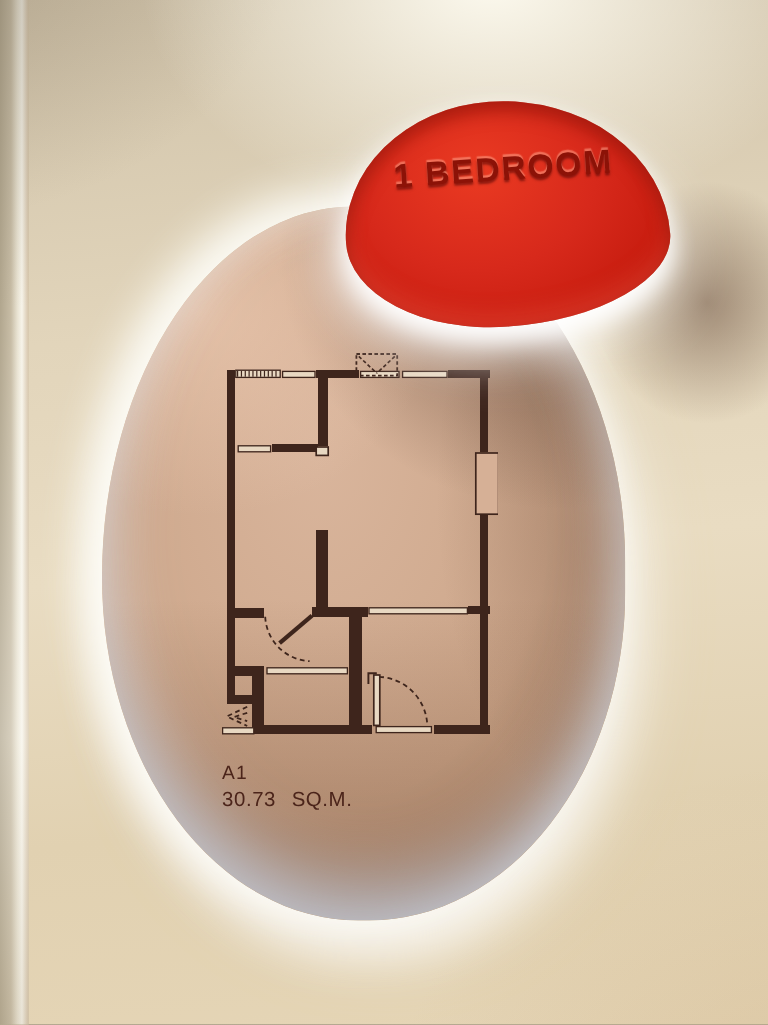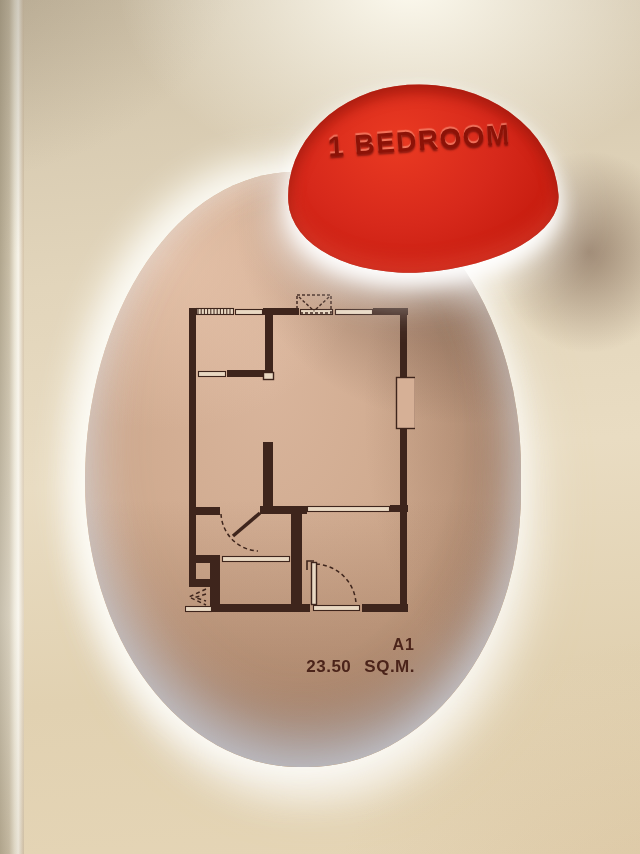--- a/index.html
+++ b/index.html
@@ -38,21 +38,21 @@
       radial-gradient(ellipse at 42% 34%, var(--niche-top) 0%, var(--niche-mid) 55%, var(--niche-bottom) 100%);
     box-shadow:
       -16px -12px 34px 4px rgba(255,255,250,0.85),
       16px 26px 48px 2px rgba(255,255,250,0.5),
       0 26px 42px 0 rgba(250,250,255,0.75),
       inset 0 -36px 58px -4px rgba(195,218,246,0.62),
       inset -14px 12px 34px rgba(255,246,234,0.32),
       inset 14px -8px 40px rgba(255,252,245,0.18);
   }
   .plan{position:absolute;left:100px;top:113px;width:230px;height:334px;}
-  .unit-label{position:absolute;left:100px;top:464px;width:230px;text-align:right;color:var(--label-color);font-weight:bold;}
+  .unit-label{position:absolute;left:100px;top:464px;width:230px;text-align:left;color:var(--label-color);font-weight:normal;}
   .unit-name{font-size:16px;letter-spacing:1px;}
   .unit-area{font-size:17px;margin-top:3px;letter-spacing:0.5px;}
   .unit-area .gap{display:inline-block;width:13px;}
   
   .sign{
     position:absolute;left:287px;top:84px;width:270px;height:188px;z-index:6;
     transform:rotate(-4deg);
     border-radius:47% 53% 52% 48% / 58% 64% 36% 42%;
     background:radial-gradient(ellipse at 42% 30%, #ea3a22 0%, var(--sign-red) 45%, #bb1306 100%);
     display:flex;align-items:center;justify-content:center;
@@ -126,21 +126,21 @@
         <line x1="144" y1="12" x2="129" y2="26" stroke="#3e251c" stroke-width="1.4" stroke-dasharray="3,2"></line>
         <path d="M36,229 A39,39 0 0 0 73,266" fill="none" stroke="#3e251c" stroke-width="1.5" stroke-dasharray="4,3"></path>
         <path d="M131,279 A42,42 0 0 1 171,318" fill="none" stroke="#3e251c" stroke-width="1.5" stroke-dasharray="4,3"></path>
         <path d="M21,304 L4,312 L21,320" fill="none" stroke="#3e251c" stroke-width="1.5" stroke-dasharray="4,3"></path>
         <path d="M21,309 L10,312.5 L21,316" fill="none" stroke="#3e251c" stroke-width="1.5" stroke-dasharray="4,3"></path>
         <path d="M122,285 L122,276 L129,276" fill="none" stroke="#3e251c" stroke-width="1.6"></path>
       </svg>
     <div class="unit-label">
       <div class="unit-name">A1</div>
       <div class="unit-area">
-        <span>23.50</span><span class="gap"></span><span>SQ.M.</span>
+        <span>30.73</span><span class="gap"></span><span>SQ.M.</span>
       </div>
     </div>
   </div>
 
   <div class="sign">
     <span class="sign-label">1 BEDROOM</span>
   </div>
 
 </div>
 

